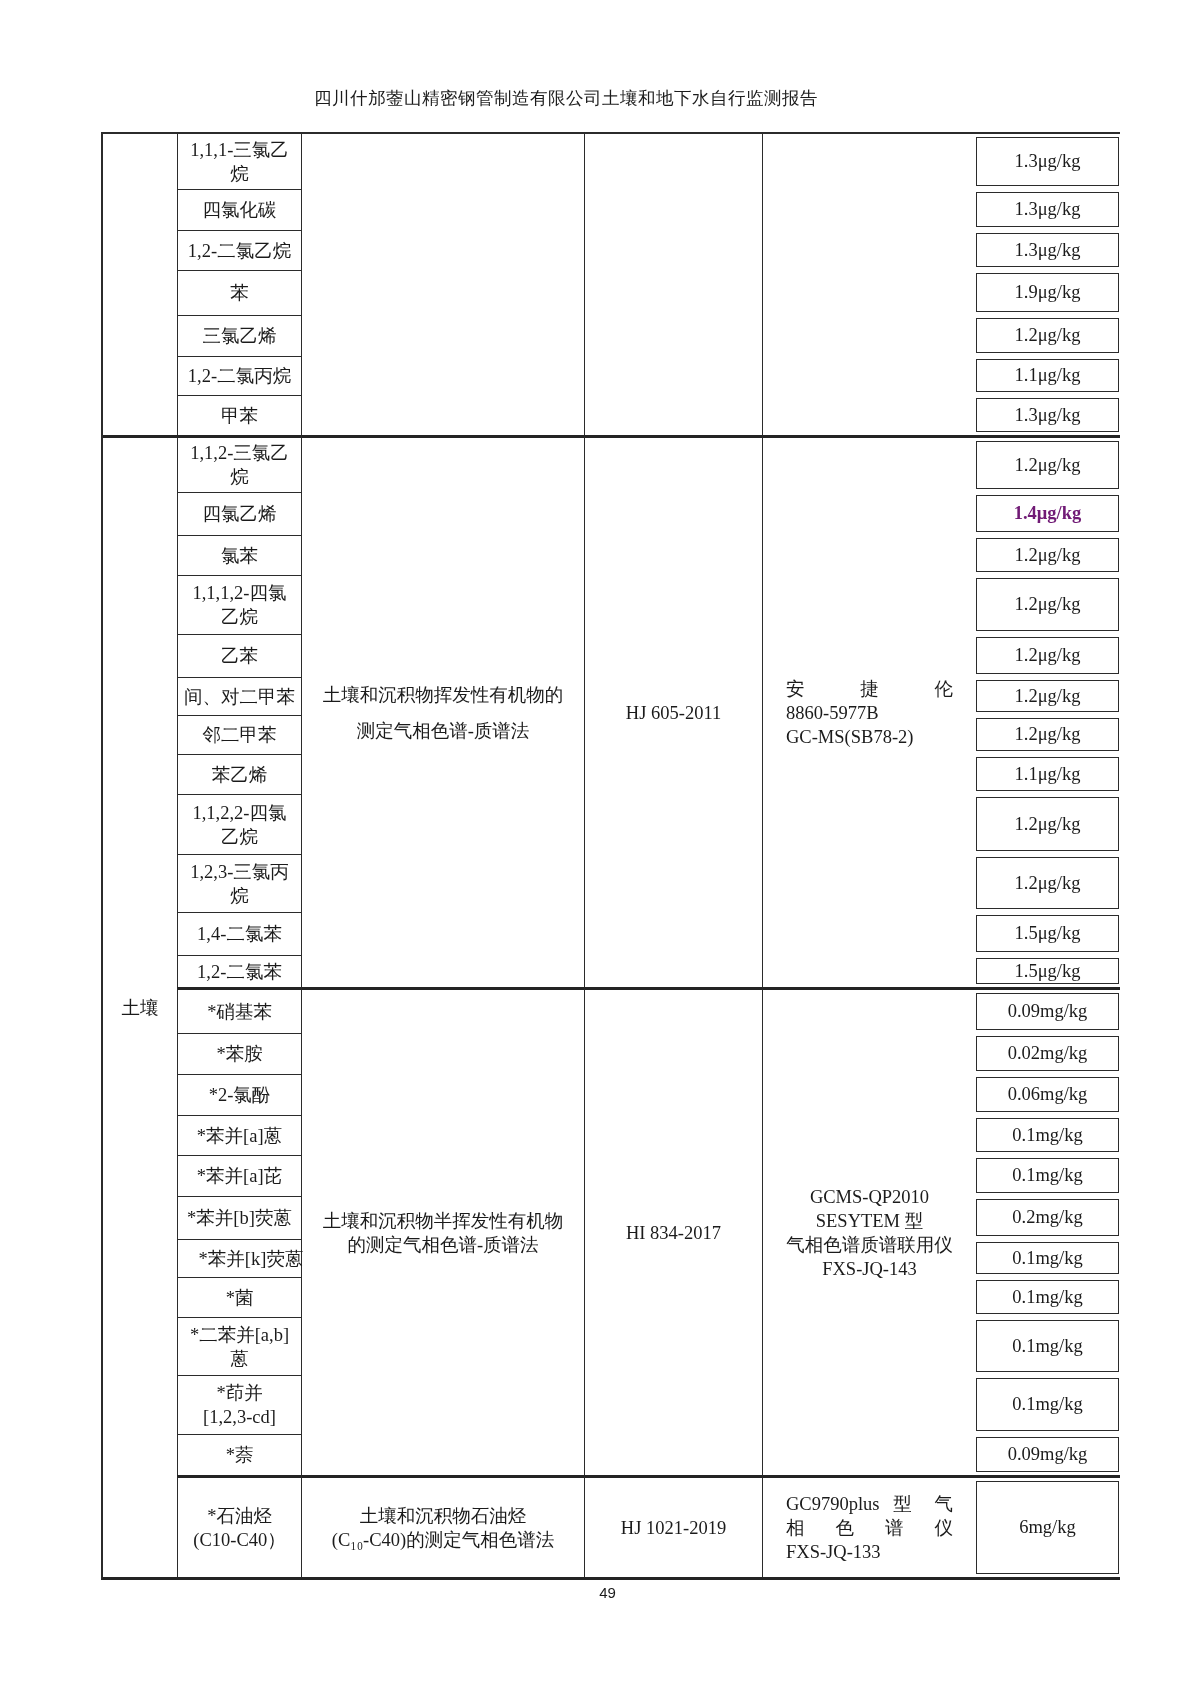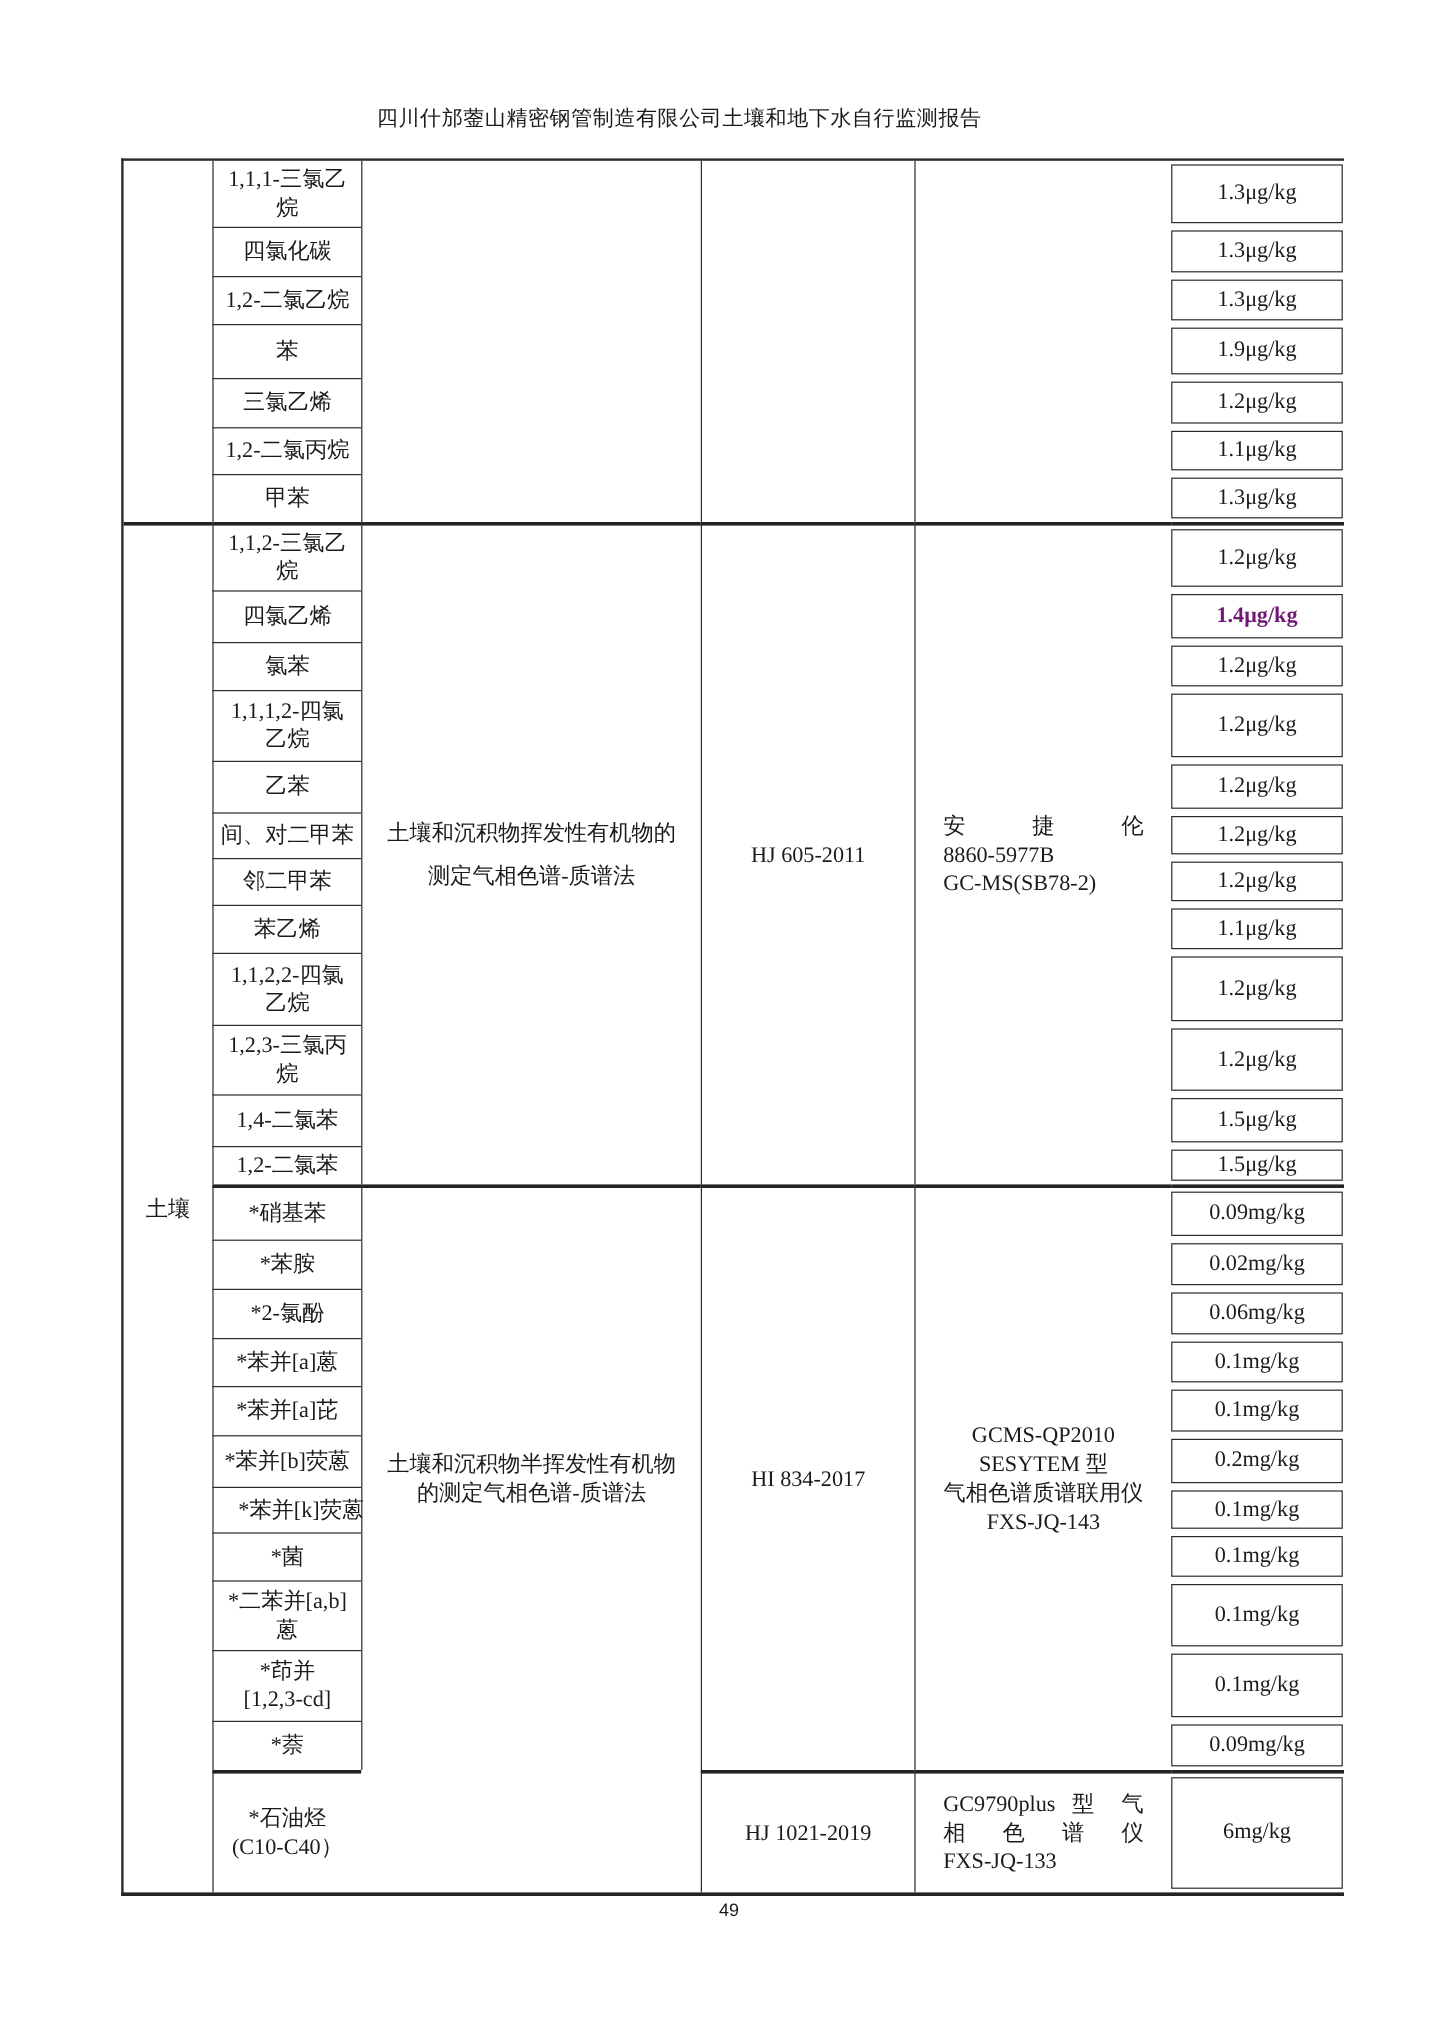--- a/index.html
+++ b/index.html
@@ -237,20 +237,24 @@
       </div>
       <div class="lc" style="grid-area: 29 / 6;">
         <div class="lbox">0.1mg/kg</div>
       </div>
       <div class="c bl bt" style="grid-area: 30 / 2;">
         <div>*萘</div>
       </div>
       <div class="lc" style="grid-area: 30 / 6;">
         <div class="lbox">0.09mg/kg</div>
       </div>
+      <div class="c bl bth" style="grid-area: 31 / 3;">
+        <div>土壤和沉积物石油烃</div>
+        <div>(C₁₀-C40)的测定气相色谱法</div>
+      </div>
       <div class="c bl bth" style="grid-area: 31 / 4;">HJ 1021-2019</div>
       <div class="c bl bth just" style="grid-area: 31 / 5;">
         <div>GC9790plus 型 气</div>
         <div>相 色 谱 仪</div>
         <div>FXS-JQ-133</div>
       </div>
       <div class="c bl bth" style="grid-area: 31 / 2;">
         <div>*石油烃</div>
         <div>(C10-C40）</div>
       </div>

